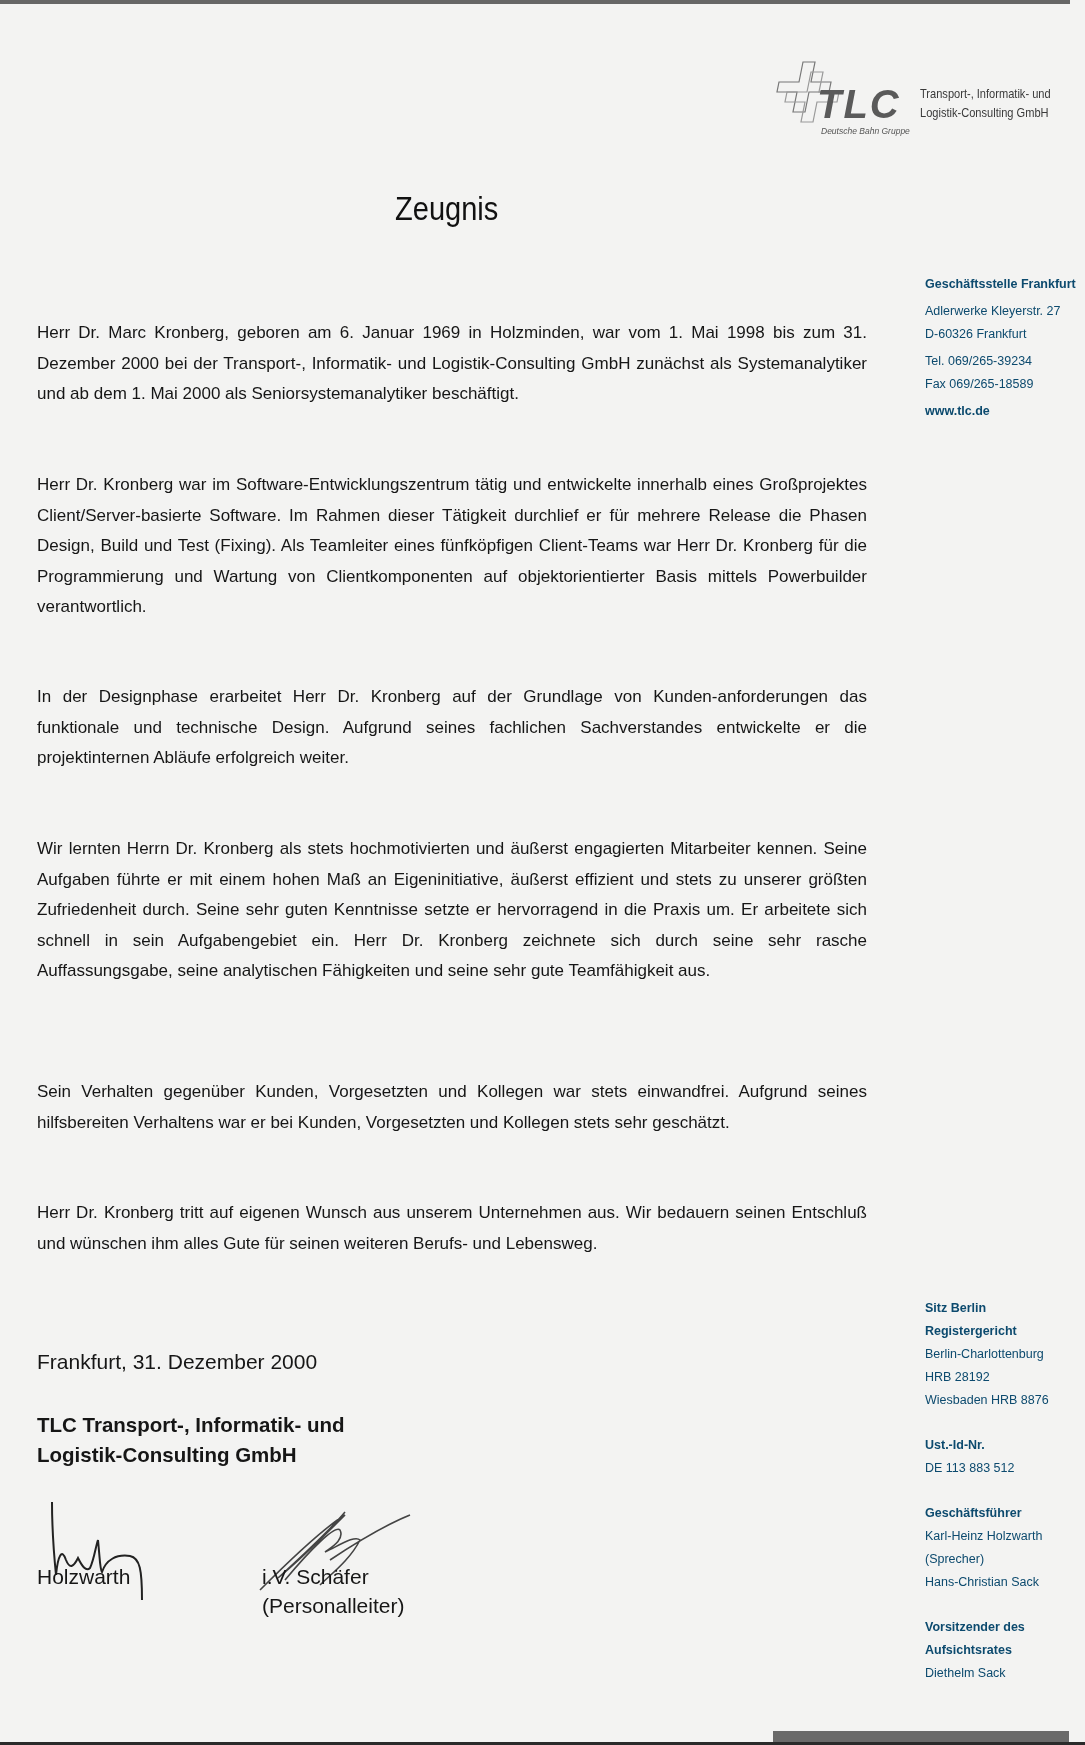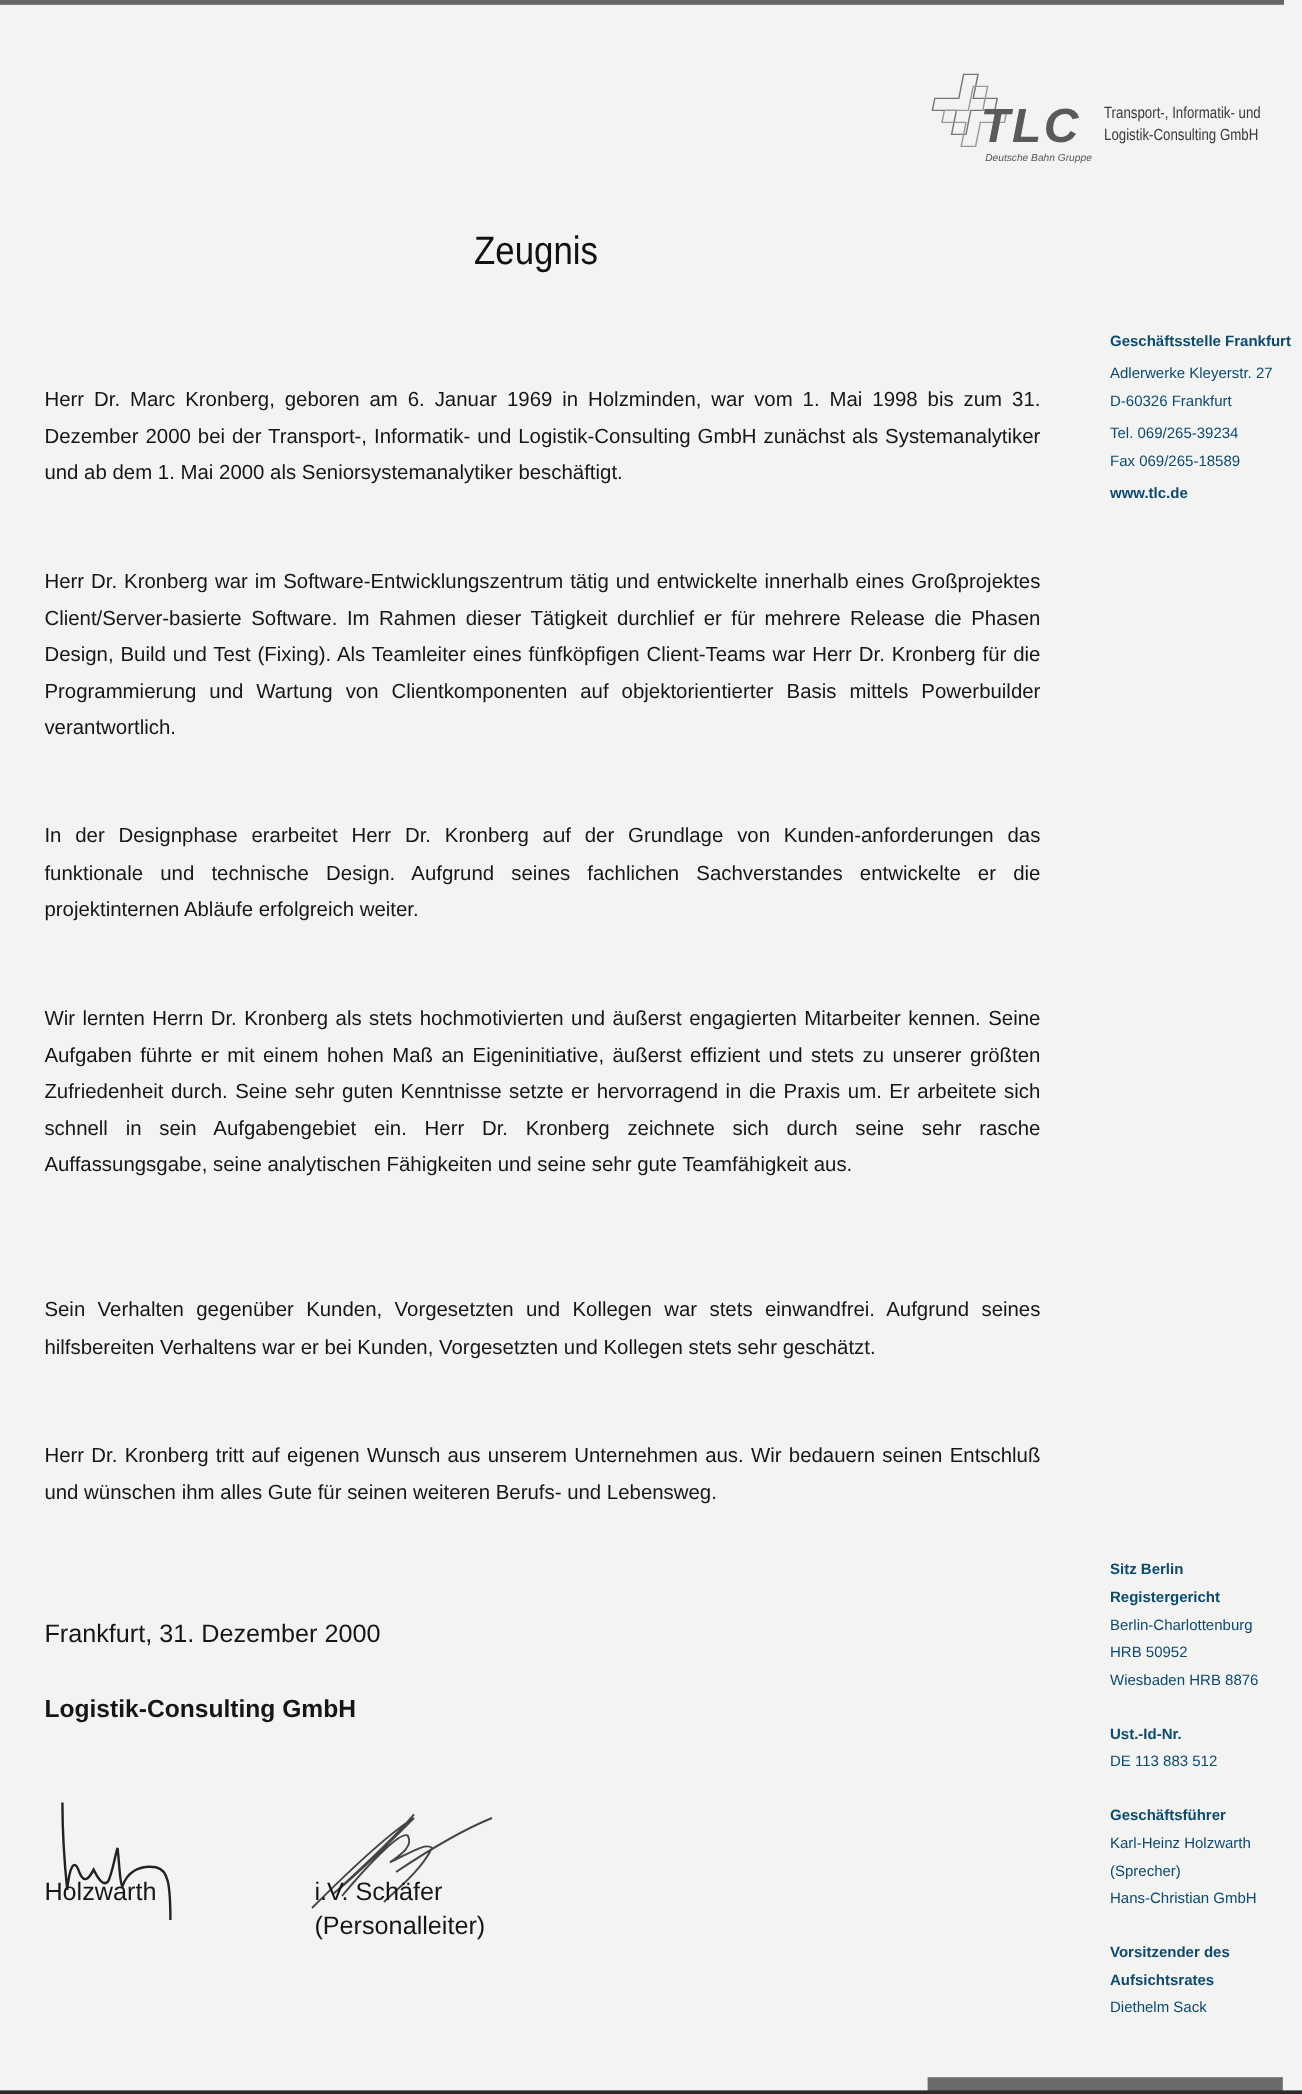--- a/index.html
+++ b/index.html
@@ -83,20 +83,21 @@
   </div>
 <div class="body-text p5">
     <p>Sein Verhalten gegenüber Kunden, Vorgesetzten und Kollegen war stets einwandfrei. Aufgrund seines hilfsbereiten Verhaltens war er bei Kunden, Vorgesetzten und Kollegen stets sehr geschätzt.</p>
   </div>
 <div class="body-text p6">
     <p>Herr Dr. Kronberg tritt auf eigenen Wunsch aus unserem Unternehmen aus. Wir bedauern seinen Entschluß und wünschen ihm alles Gute für seinen weiteren Berufs- und Lebensweg.</p>
   </div>
 
 <div class="closing-date">Frankfurt, 31. Dezember 2000</div>
 <div class="company-sig">
+  <div>TLC Transport-, Informatik- und</div>
   <div>Logistik-Consulting GmbH</div>
 </div>
 
 <svg class="sig-svg" viewBox="0 0 400 140">
   <path d="M22 32 C22 60 24 85 26 105 C28 85 32 78 36 90 C40 100 44 96 48 88 C52 96 56 102 60 98 C64 90 66 75 68 70 C70 90 70 100 72 102 C76 90 86 84 100 86 C110 88 112 100 112 130" fill="none" stroke="#222" stroke-width="2"></path>
   <path d="M230 120 C250 100 290 60 315 45 C300 60 270 90 248 108 C270 88 300 60 315 42 M255 110 C280 80 305 55 310 60 C315 70 300 78 295 82 C310 75 325 65 330 70 C320 90 300 105 290 115 M300 90 C330 70 355 55 380 45" fill="none" stroke="#444" stroke-width="1.6"></path>
 </svg>
 
 <div class="sig-name sig-holzwarth">Holzwarth</div>
 <div class="sig-name sig-schaefer">
@@ -113,30 +114,30 @@
   <div>Tel. 069/265-39234</div>
   <div>Fax 069/265-18589</div>
   <div class="gap-sm"></div>
   <div class="bold">www.tlc.de</div>
 </div>
 
 <div class="sidebar sb-legal">
   <div class="bold">Sitz Berlin</div>
   <div class="bold">Registergericht</div>
   <div>Berlin-Charlottenburg</div>
-  <div>HRB 50952</div>
+  <div>HRB 28192</div>
   <div>Wiesbaden HRB 8876</div>
   <div class="gap-lg"></div>
   <div class="bold">Ust.-Id-Nr.</div>
   <div>DE 113 883 512</div>
   <div class="gap-lg"></div>
   <div class="bold">Geschäftsführer</div>
   <div>Karl-Heinz Holzwarth</div>
   <div>(Sprecher)</div>
-  <div>Hans-Christian GmbH</div>
+  <div>Hans-Christian Sack</div>
   <div class="gap-lg"></div>
   <div class="bold">Vorsitzender des</div>
   <div class="bold">Aufsichtsrates</div>
   <div>Diethelm Sack</div>
 </div>
 
 <div class="bottom-block"></div>
 <div class="bottom-bar"></div>
 
 </body></html>

